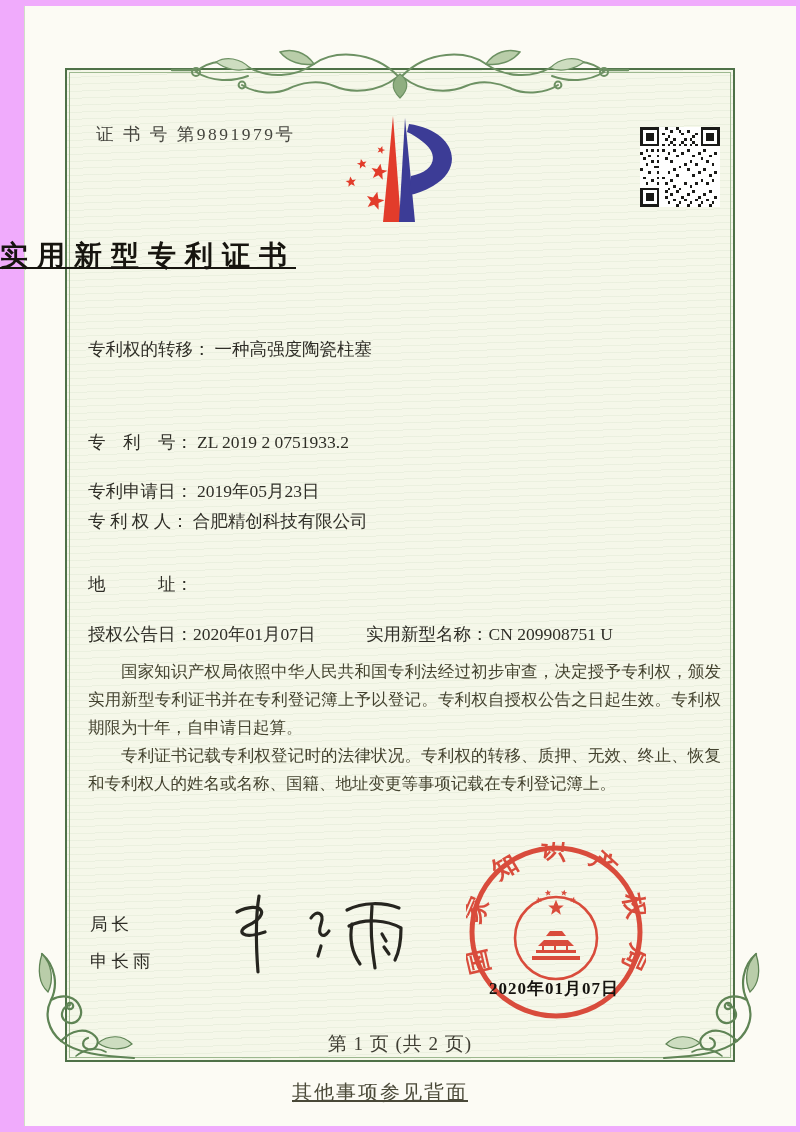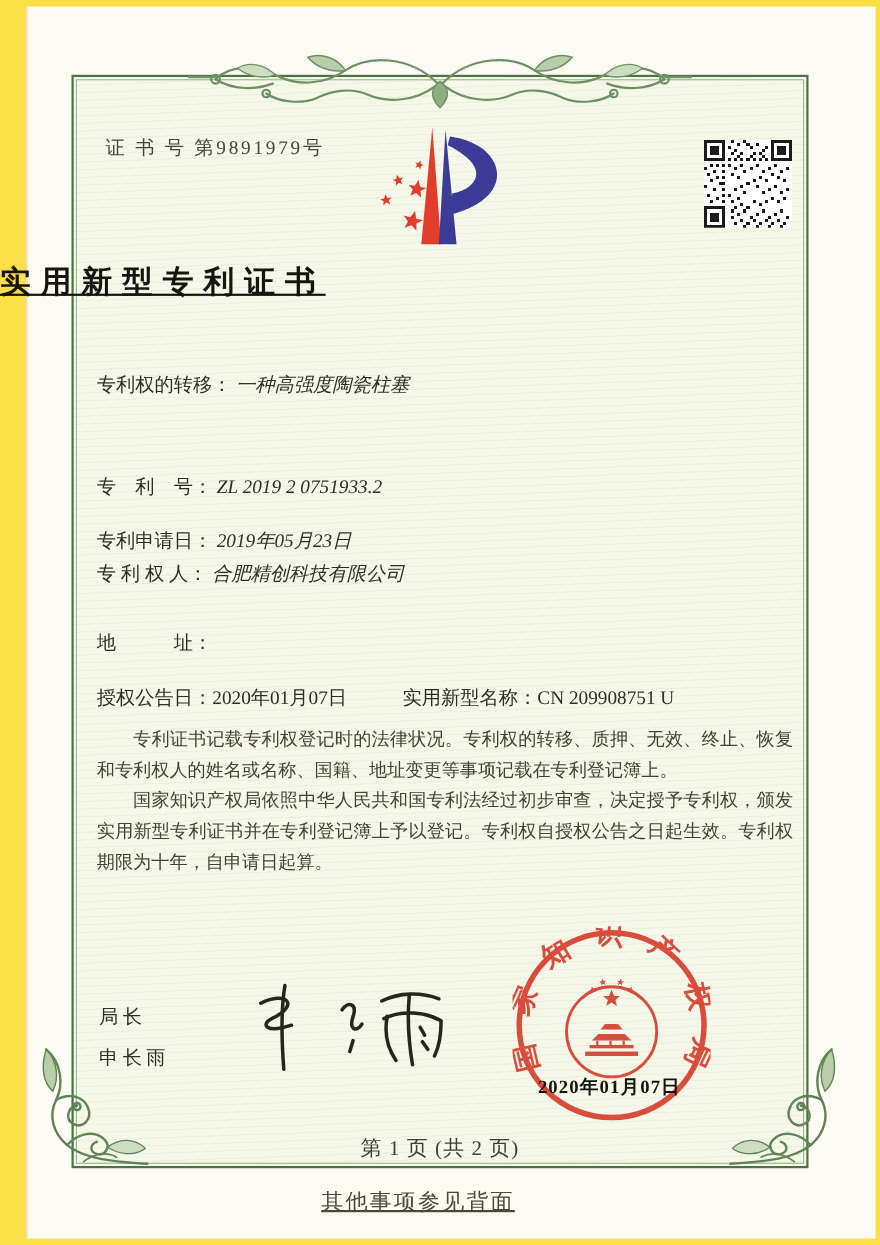--- a/index.html
+++ b/index.html
@@ -1,18 +1,18 @@
 <!DOCTYPE html>
 <html><head>
 <meta charset="utf-8">
 <style>
   html,body{margin:0;padding:0;background:#ffffff;}
   #page{
     position:relative;width:800px;height:1132px;overflow:hidden;
-    background:#fde047;
+    background:#f0abfc;
     font-family:"Liberation Serif","DejaVu Serif",serif;
     color:#33322c;
   }
   #paper{
     position:absolute;left:24px;top:6px;right:4px;bottom:6px;
     background:#fcfbf4;border-left:1px solid #d2dcc8;
   }
   #frame{
     position:absolute;left:65px;top:68px;width:670px;height:994px;
     border:2px solid #4e7147;
@@ -21,21 +21,21 @@
     box-sizing:border-box;
   }
   #frame::before{
     content:"";position:absolute;inset:2px;border:1px solid #9db88f;pointer-events:none;
   }
   .abs{position:absolute;}
   #cert-number{left:96px;top:122px;font-size:17.5px;letter-spacing:2.5px;color:#45453e;white-space:pre;}
   #doc-title{left:0;right:0;top:237px;font-size:28px;font-weight:bold;letter-spacing:9px;color:#17150f;text-decoration:underline;}
   .field-row{left:88px;font-size:17.5px;display:flex;align-items:flex-start;line-height:26px;color:#2f2e27;}
   .field-label{white-space:pre;flex:none;}
-  .field-value{margin-left:4px;font-style:italic;}
+  .field-value{margin-left:4px;}
   #row-0{top:336px;} #row-1{top:383px;} #row-2{top:429px;} #row-3{top:478px;}
   #row-4{top:508px;} #row-5{top:571px;width:560px;}
   #row-5 .field-value{width:468px;}
   #grant-row{left:88px;top:622px;font-size:17.5px;color:#2f2e27;width:640px;}
   #grant-no-pair{position:absolute;left:278px;top:0;white-space:nowrap;}
   #grant-date-pair{white-space:nowrap;}
   #body-text{left:88px;top:658px;width:633px;}
   #body-text p{
     margin:0;font-size:16.5px;line-height:28px;text-indent:2em;
     text-align:justify;color:#44432f;
@@ -179,22 +179,22 @@
   <div id="grant-row" class="abs">
     <span id="grant-date-pair">
       <span>授权公告日：</span><span>2020年01月07日</span>
     </span>
     <span id="grant-no-pair">
       <span>实用新型名称：</span><span>CN 209908751 U</span>
     </span>
   </div>
 
   <div id="body-text" class="abs">
+    <p>国家知识产权局依照中华人民共和国专利法经过初步审查，决定授予专利权，颁发实用新型专利证书并在专利登记簿上予以登记。专利权自授权公告之日起生效。专利权期限为十年，自申请日起算。</p>
     <p>专利证书记载专利权登记时的法律状况。专利权的转移、质押、无效、终止、恢复和专利权人的姓名或名称、国籍、地址变更等事项记载在专利登记簿上。</p>
-    <p>国家知识产权局依照中华人民共和国专利法经过初步审查，决定授予专利权，颁发实用新型专利证书并在专利登记簿上予以登记。专利权自授权公告之日起生效。专利权期限为十年，自申请日起算。</p>
   </div>
 
   <div id="signer" class="abs">
     <div class="signer-title">局长</div>
     <div class="signer-name">申长雨</div>
   </div>
 
   <svg id="signature-svg" class="abs" width="200" height="100" viewBox="0 0 200 100">
     <g fill="none" stroke="#26251f" stroke-width="3.2" stroke-linecap="round" stroke-linejoin="round">
       <path d="M44,14 C40,38 41,64 43,90"></path>

